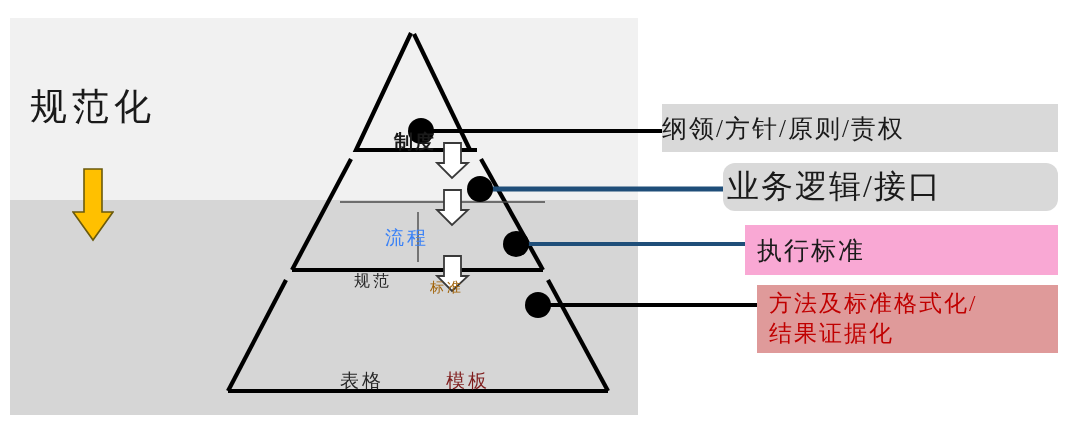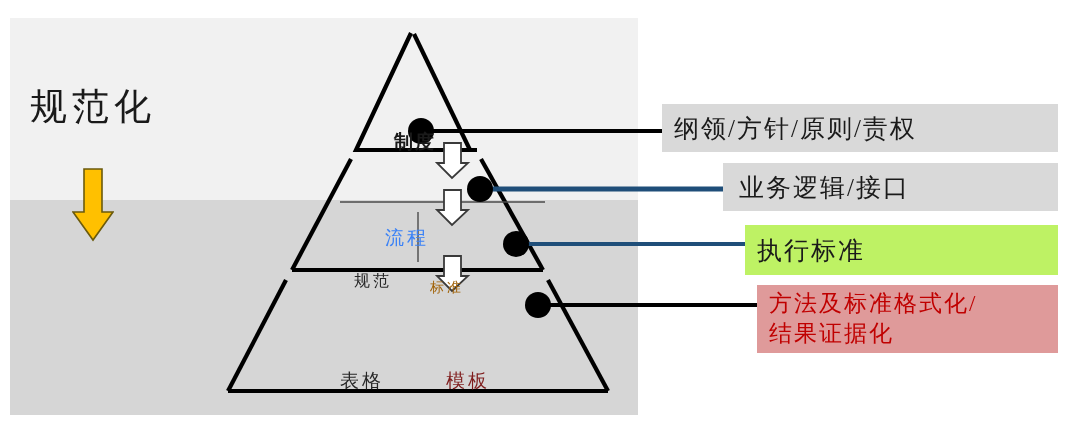--- a/index.html
+++ b/index.html
@@ -125,34 +125,34 @@
     align-items: center;
     white-space: pre-line;
     letter-spacing: 2px;
   }
   .callout-1 {
     left: 662px; top: 104px;
     width: 396px; height: 48px;
     background: #d9d9d9;
     color: #1a1a1a;
     font-size: 25px;
-    padding-left: 12px;
   }
   .callout-2 {
     left: 723px; top: 163px;
     width: 335px; height: 48px;
     background: #d9d9d9;
     color: #1a1a1a;
-    font-size: 25px;
-    padding-left: 16px;
+    font-size: 32px;
+    padding-left: 4px;
+    border-radius: 12px;
   }
   .callout-3 {
     left: 745px; top: 225px;
     width: 313px; height: 50px;
-    background: #bef264;
+    background: #f9a8d4;
     color: #1a1a1a;
     font-size: 25px;
     padding-left: 12px;
   }
   .callout-4 {
     left: 757px; top: 285px;
     width: 301px; height: 68px;
     background: #df9a9a;
     color: #c00000;
     font-size: 23px;

